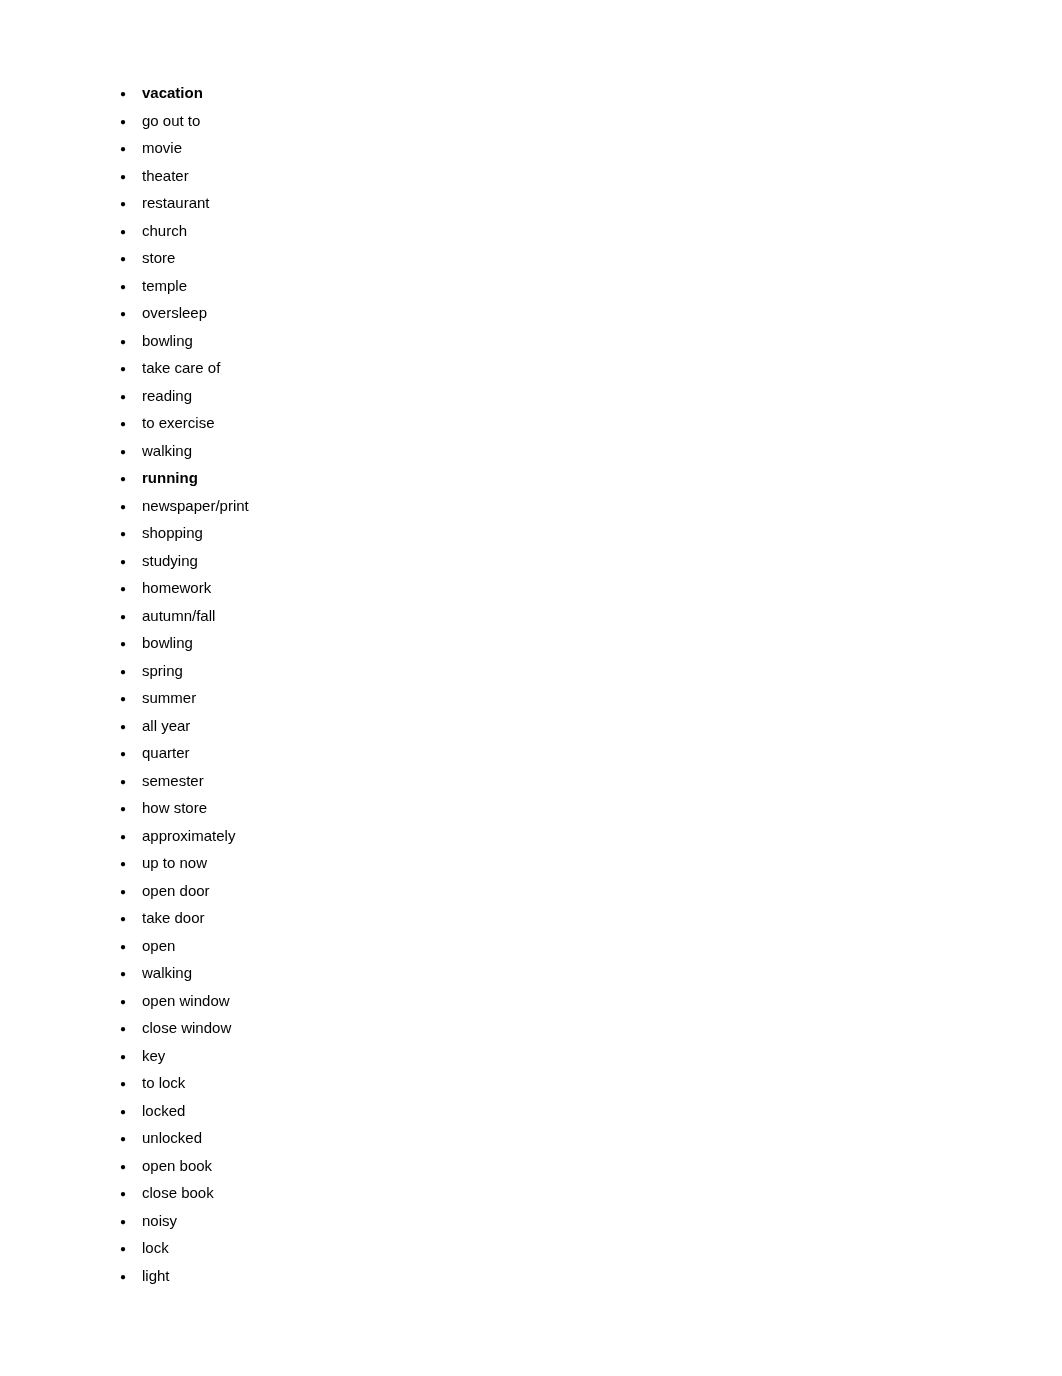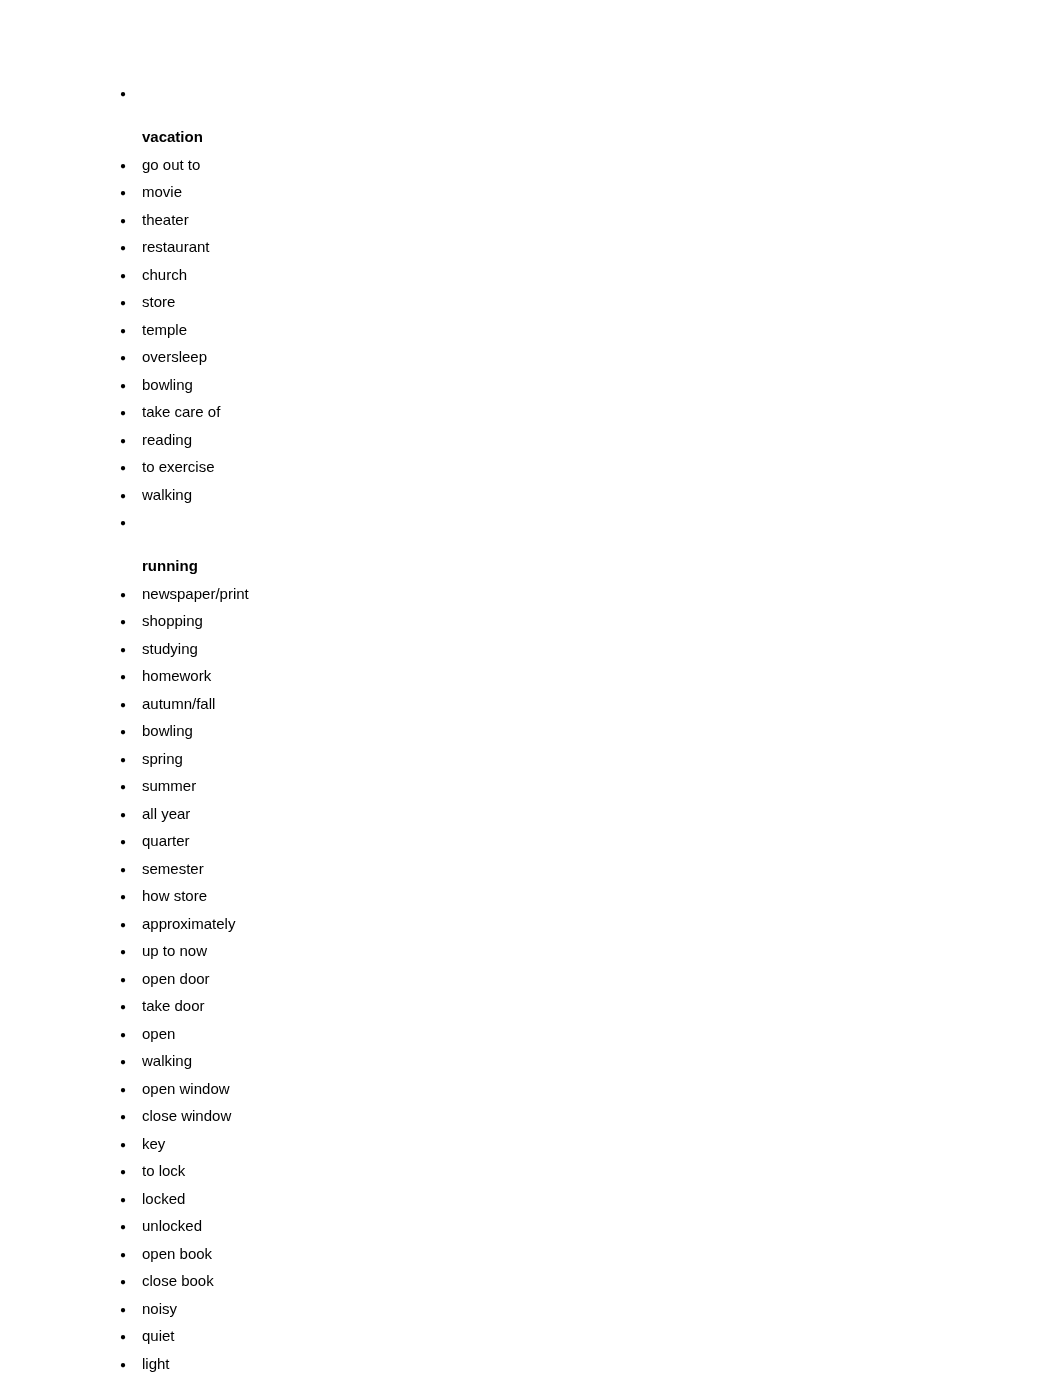--- a/index.html
+++ b/index.html
@@ -34,21 +34,20 @@
       min-width: 22px;
       font-size: 10px;
       margin-top: 5px;
       color: #000;
     }
     .item-text {
       flex: 1;
     }
     .bold-item {
       font-weight: bold;
-      margin-top: 44px;
     }
   </style>
 </head>
 <body>
 
 <ul id="main-list">
 <li>
       <span class="bullet">●</span>
       <span class="item-text bold-item">vacation</span>
     </li>
@@ -211,19 +210,19 @@
     <li>
       <span class="bullet">●</span>
       <span class="item-text">close book</span>
     </li>
     <li>
       <span class="bullet">●</span>
       <span class="item-text">noisy</span>
     </li>
     <li>
       <span class="bullet">●</span>
-      <span class="item-text">quiet</span>
+      <span class="item-text">lock</span>
     </li>
     <li>
       <span class="bullet">●</span>
       <span class="item-text">light</span>
     </li>
   </ul>
 
 </body></html>

